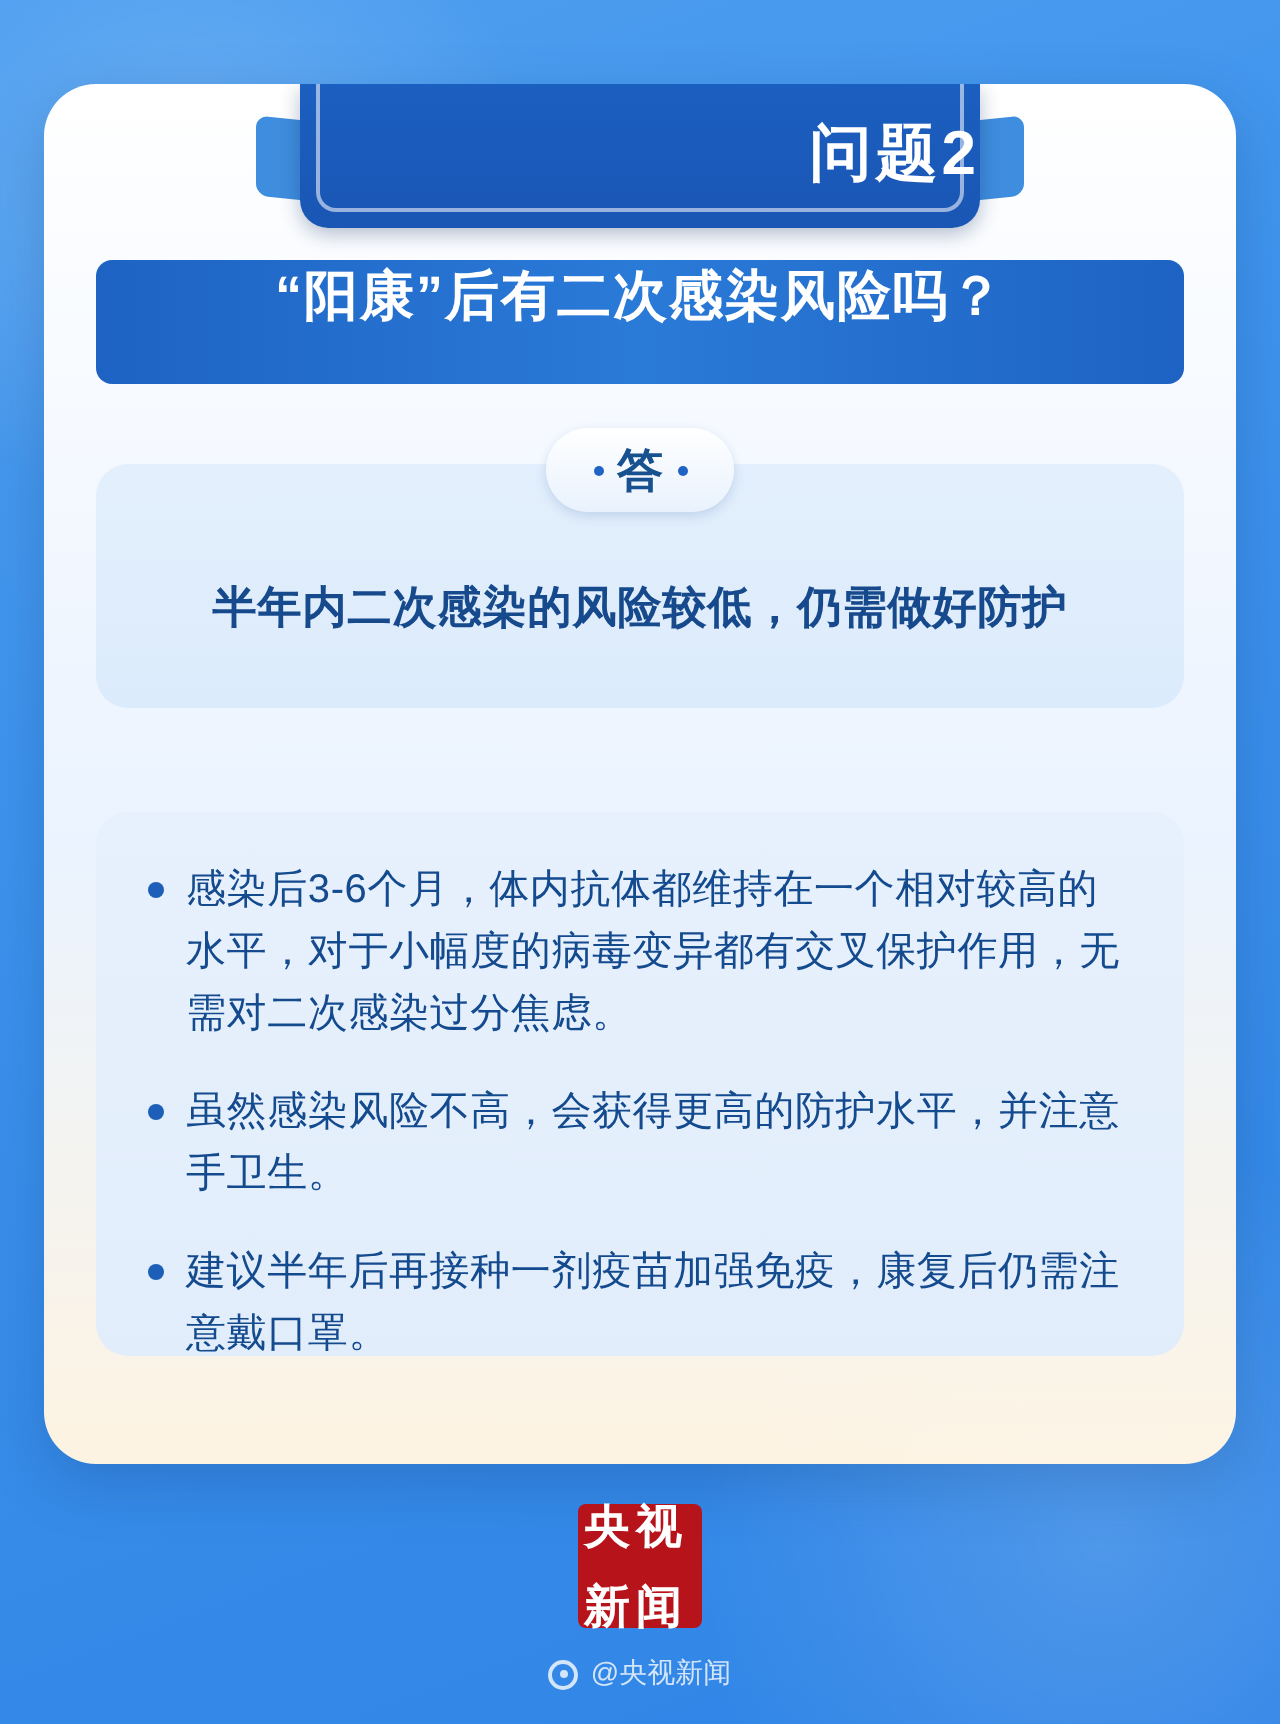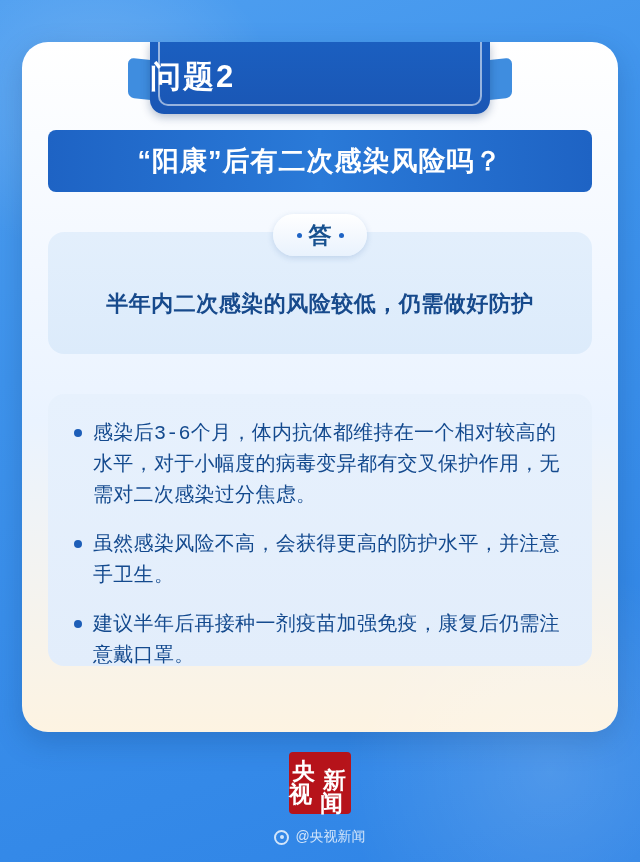--- a/index.html
+++ b/index.html
@@ -66,21 +66,21 @@
     position: absolute;
     left: 128px;
     top: 0;
     width: 340px;
     height: 72px;
     background: linear-gradient(180deg, #1b5fc0 0%, #1a56b4 100%);
     border-radius: 0 0 14px 14px;
     z-index: 3;
     display: flex;
     align-items: center;
-    justify-content: flex-start;
+    justify-content: flex-end;
     box-shadow: 0 3px 10px rgba(10,40,90,.3);
   }
   .banner-inner{
     position:absolute;
     left:8px; right:8px; top:0; bottom:8px;
     border: 2px solid rgba(255,255,255,.55);
     border-top: none;
     border-radius: 0 0 10px 10px;
     pointer-events:none;
   }
@@ -98,21 +98,21 @@
   
   .question-bar {
     position: absolute;
     left: 26px;
     top: 88px;
     width: 544px;
     height: 62px;
     background: linear-gradient(90deg, #1e63c4 0%, #2a7ad8 50%, #1e63c4 100%);
     border-radius: 8px;
     display: flex;
-    align-items: center;
+    align-items: flex-start;
     justify-content: center;
     z-index: 2;
   }
   .question-text {
     color: #ffffff;
     font-size: 27px;
     font-weight: bold;
     letter-spacing: 1px;
   }
 
@@ -167,29 +167,28 @@
     font-weight: bold;
     letter-spacing: .5px;
     text-align: left;
     padding-top: 22px;
   }
 
   
   .detail-box {
     position: absolute;
     left: 26px;
-    top: 352px;
+    top: 364px;
     width: 544px;
     height: 272px;
     background: linear-gradient(180deg, #e7f1fd 0%, #e2edfb 100%);
     border-radius: 16px;
     padding: 24px 28px 0 26px;
     box-sizing: border-box;
     z-index: 2;
-    font-family: Liberation Mono, monospace;
   }
   .bullet-row {
     display: flex;
     align-items: flex-start;
     margin-bottom: 18px;
   }
   .bullet-dot {
     flex: 0 0 auto;
     width: 8px;
     height: 8px;
@@ -208,22 +207,21 @@
   .logo {
     position: absolute;
     left: 50%;
     transform: translateX(-50%);
     top: 752px;
     width: 62px;
     height: 62px;
     background: #b6131a;
     border-radius: 4px;
     display: flex;
-    flex-direction: row;
-    align-items: center;
+    flex-direction: column;
     justify-content: center;
     line-height: 1;
   }
   .logo span {
     color: #ffffff;
     font-size: 23px;
     font-weight: bold;
     letter-spacing: 3px;
     text-indent: 3px;
   }

